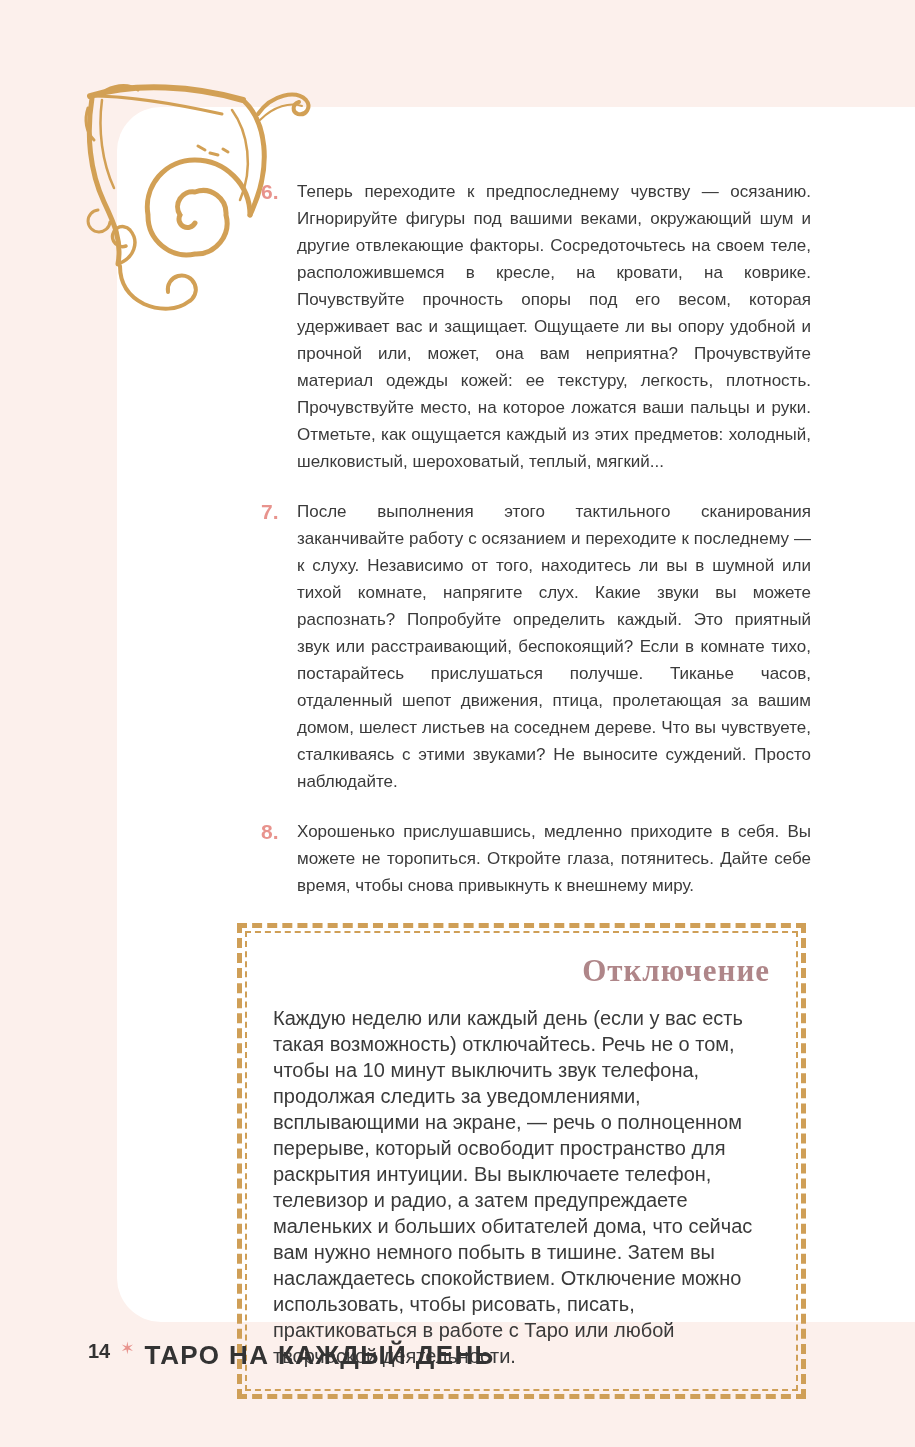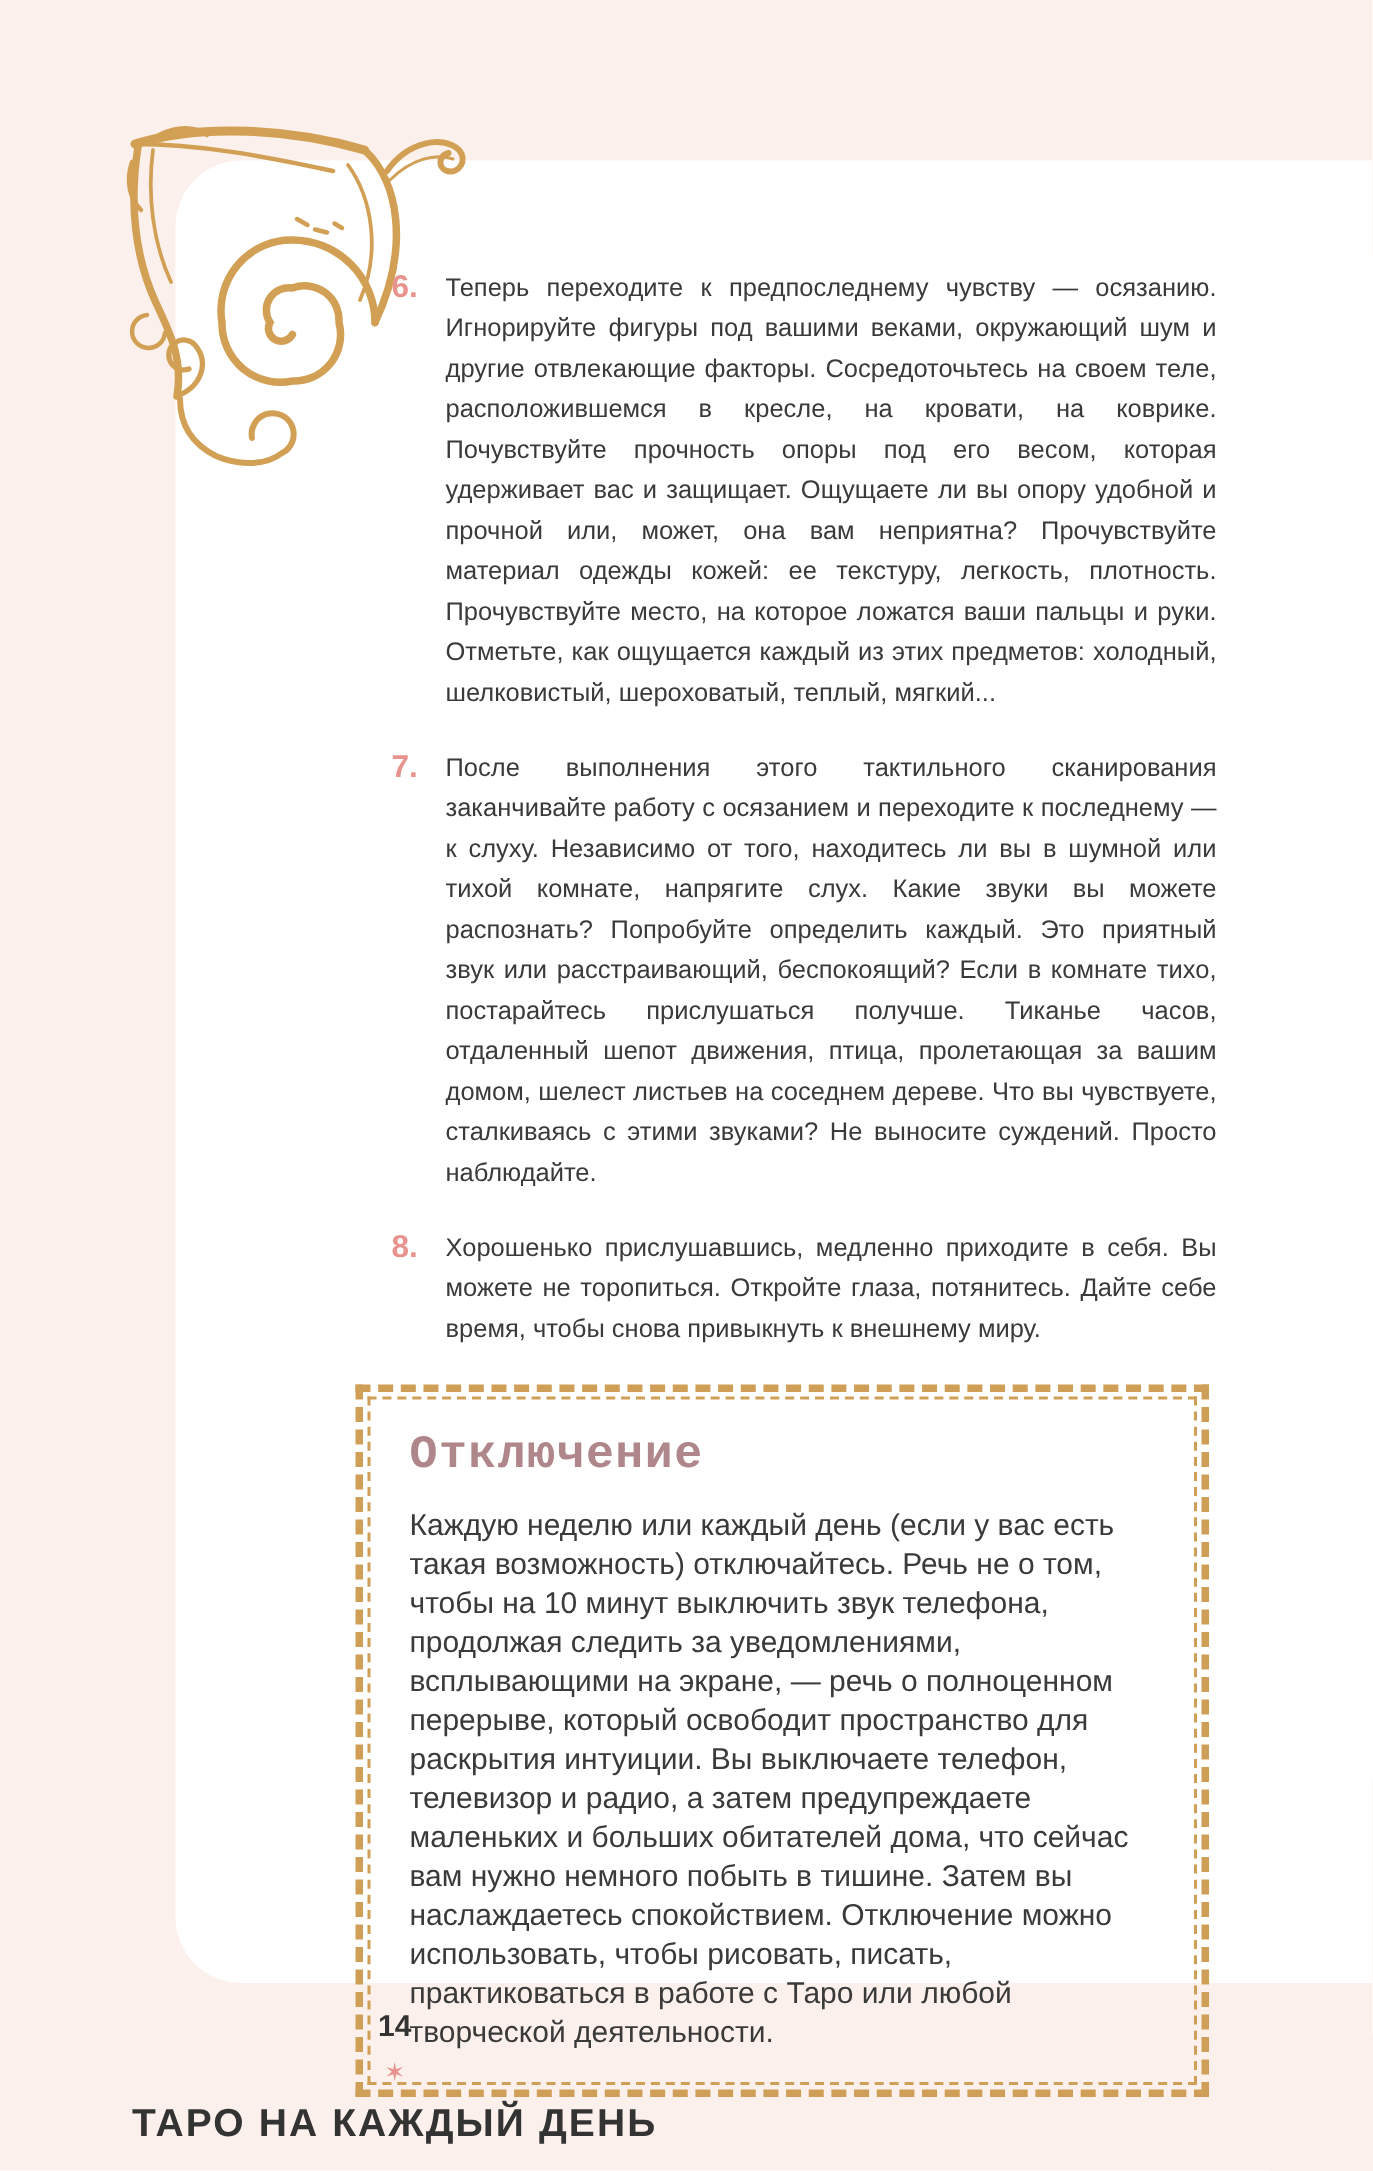--- a/index.html
+++ b/index.html
@@ -49,37 +49,37 @@
     width:569px;
     box-sizing:border-box;
     border:5px dashed #cf9f57;
     padding:3px;
   }
   .callout-inner{
     border:2px dashed #cf9f57;
     padding:12px 26px 20px;
   }
   .callout-title{
-    font-family:Liberation Mono, monospace;
+    font-family:Liberation Serif, serif;
     font-size:31px;
     font-weight:bold;
     letter-spacing:1px;
     color:#af8689;
-    text-align:left;
+    text-align:right;
     margin:8px 0 16px;
   }
   .callout-body{
     font-size:20px;line-height:26px;
     color:#3a3a3a;
     text-align:left;
   }
   .footer{
     position:absolute;
     left:88px;top:1340px;
-    display:flex;align-items:center;gap:10px;flex-direction:column;
+    display:flex;align-items:flex-start;gap:10px;
   }
   .footer-page{
     font-size:20px;font-weight:bold;color:#333333;
   }
   .footer-star{
     font-size:17px;color:#e8938d;line-height:1;
   }
   .footer-title{
     font-size:26px;font-weight:bold;
     letter-spacing:1.4px;color:#333333;

